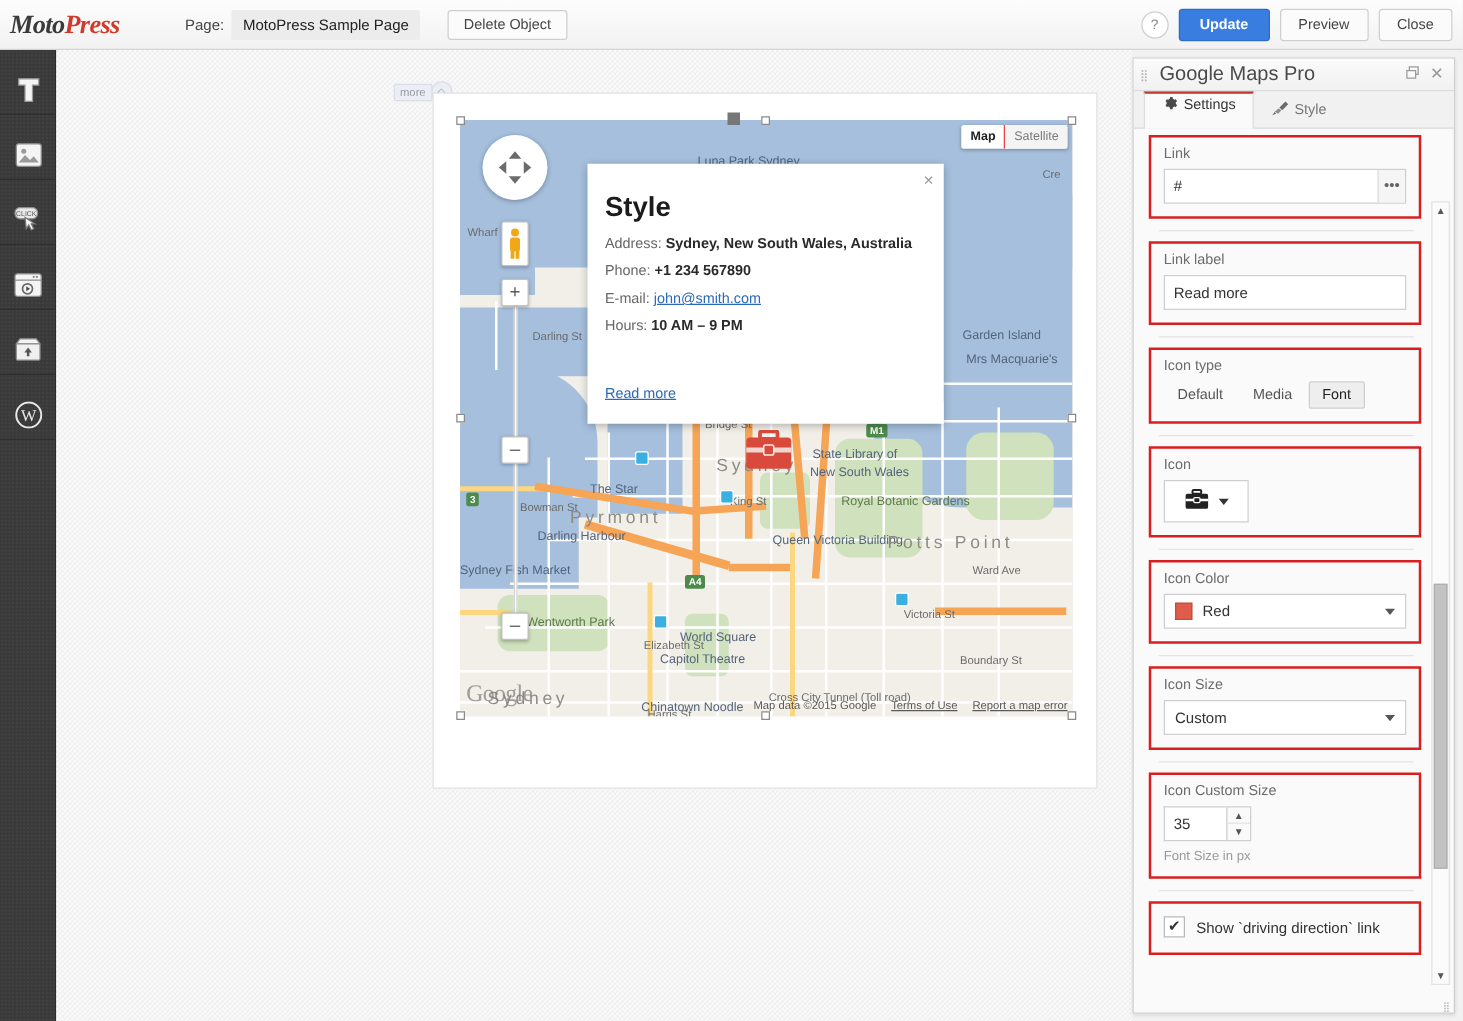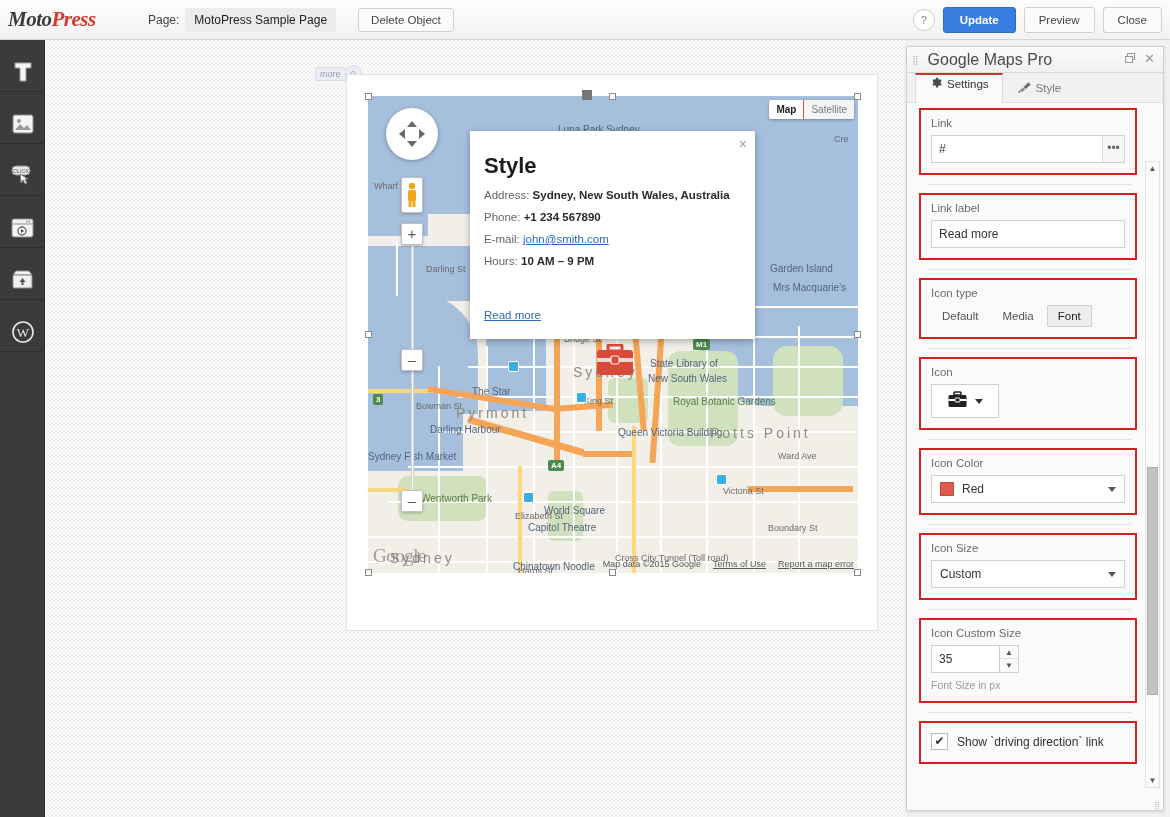--- a/index.html
+++ b/index.html
@@ -286,21 +286,21 @@
     width: 68px; height: 34px; border: 1px solid #cfcfcf; background: #fff;
     display: flex; align-items: center; justify-content: center; gap: 8px; cursor: pointer;
   }
   .caret { width: 0; height: 0; border-left: 4px solid transparent; border-right: 4px solid transparent; border-top: 5px solid #333; }
   .select {
     height: 28px; border: 1px solid #cfcfcf; background: #fff;
     display: flex; align-items: center; padding: 0 8px; font-size: 12px; color: #333; cursor: pointer;
   }
   .swatch { width: 14px; height: 14px; margin-right: 8px; border: 1px solid rgba(0,0,0,.15); }
   .select .caret { margin-left: auto; border-top-color: #555; }
-  .spinwrap { display: flex; width: 88px; align-items: center; }
+  .spinwrap { display: flex; width: 70px; align-items: center; }
   .spinwrap .sval {
     flex: 1; height: 28px; border: 1px solid #cfcfcf; border-right: 0;
     background: #fff; font-size: 12px; color: #333; padding: 0 7px;
     display: flex; align-items: center;
   }
   .spinbtns { width: 20px; height: 28px; border: 1px solid #cfcfcf; background: #fafafa; }
   .spinbtns div { height: 13px; text-align: center; font-size: 8px; color: #555; line-height: 13px; cursor: pointer; }
   .spinbtns div:first-child { border-bottom: 1px solid #e2e2e2; }
   .checkrow { display: flex; align-items: center; gap: 9px; }
   .checkbox {

